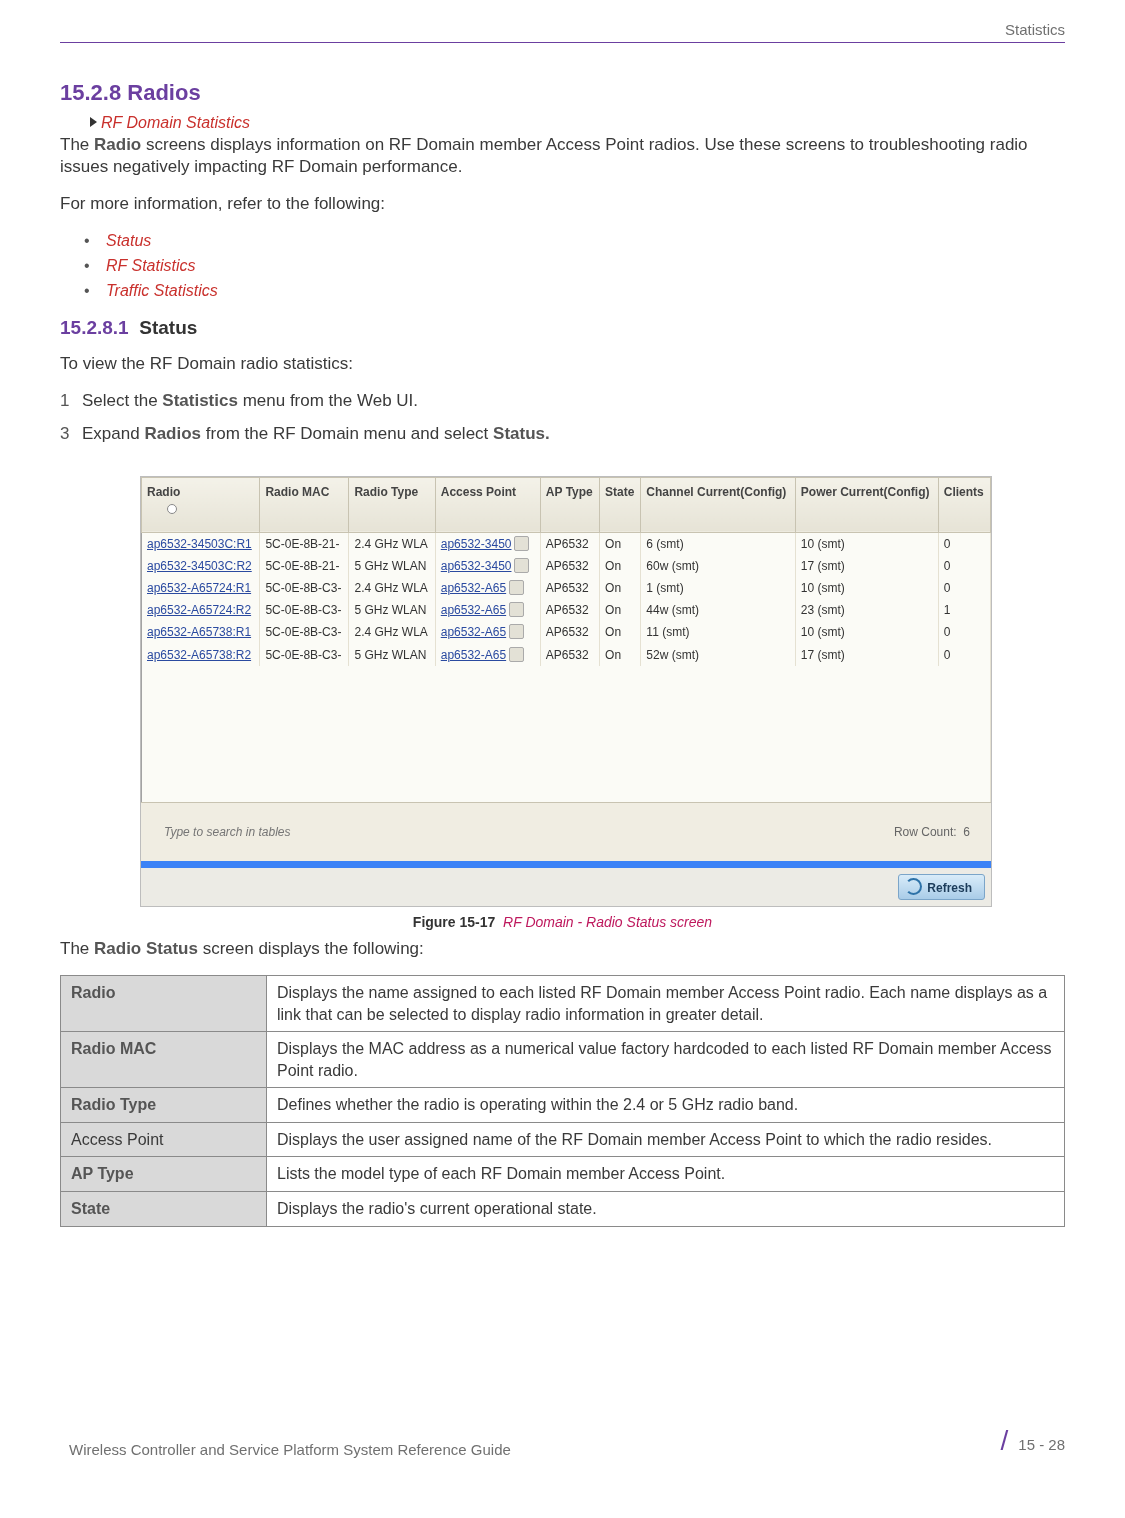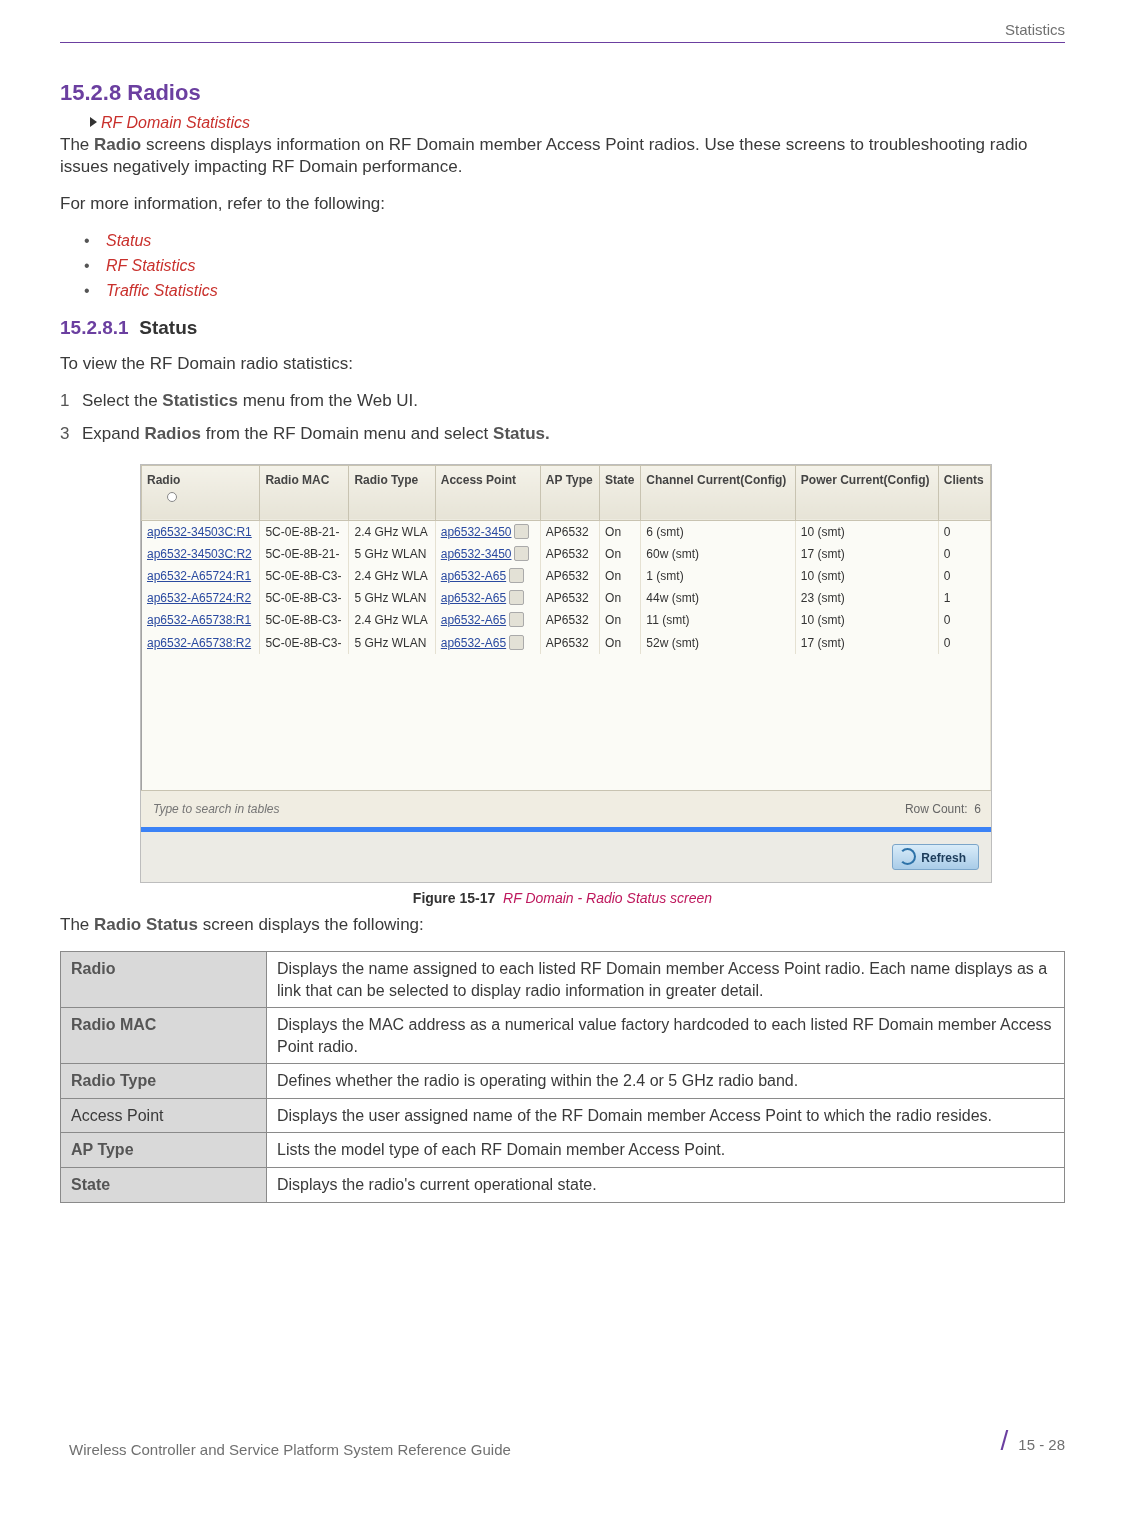--- a/index.html
+++ b/index.html
@@ -69,21 +69,21 @@
     width: 22px;
   }
   .sub-heading {
     color: #333;
     font-weight: bold;
     font-size: 19px;
     margin: 10px 0 12px 0;
   }
   .sub-heading .num { color: #6b3fa0; }
   ol.steps {
-    margin: 6px 0 18px 0;
+    margin: 6px 0 30px 0;
     padding-left: 0;
     counter-reset: step;
   }
   ol.steps li {
     list-style:none;
     margin: 10px 0;
     font-weight:300;
   }
   ol.steps li .n {
     display:inline-block;
@@ -125,31 +125,31 @@
   }
   .ui-shot .linkcell { color:#2a4aa0; text-decoration:underline; }
   .sort-dot {
     display:inline-block;width:8px;height:8px;border:1px solid #888;border-radius:50%;background:#fff;margin-left:20px;vertical-align:-2px;
   }
   .ap-icon {
     display:inline-block;width:13px;height:13px;background:#e3e1d6;border:1px solid #aaa;border-radius:2px;margin:0 3px;vertical-align:-3px;position:relative;
   }
   .search-row {
     border-top:1px solid #c8c3b1;
-    padding:10px;
+    padding:21px;
     display:flex;
     justify-content:space-between;
     background:#f0ede2;
     color:#666;
   }
   .search-row input {
     border:none;background:transparent;font-size:12px;color:#666;width:220px;font-style:italic;
   }
   .refresh-row {
-    text-align:right;padding:12px;border-top:5px solid #3b82f6;background:#ecebe5;
+    text-align:right;padding:6px;border-top:7px solid #3b82f6;background:#ecebe5;
   }
   .refresh-btn {
     display:inline-block;
     background: linear-gradient(#d9ecf9,#a9cce8);
     border:1px solid #7ba5c9;
     border-radius:3px;
     padding:3px 12px 3px 6px;
     font-size:12px;
     font-weight:bold;
     color:#1c3c5a;

